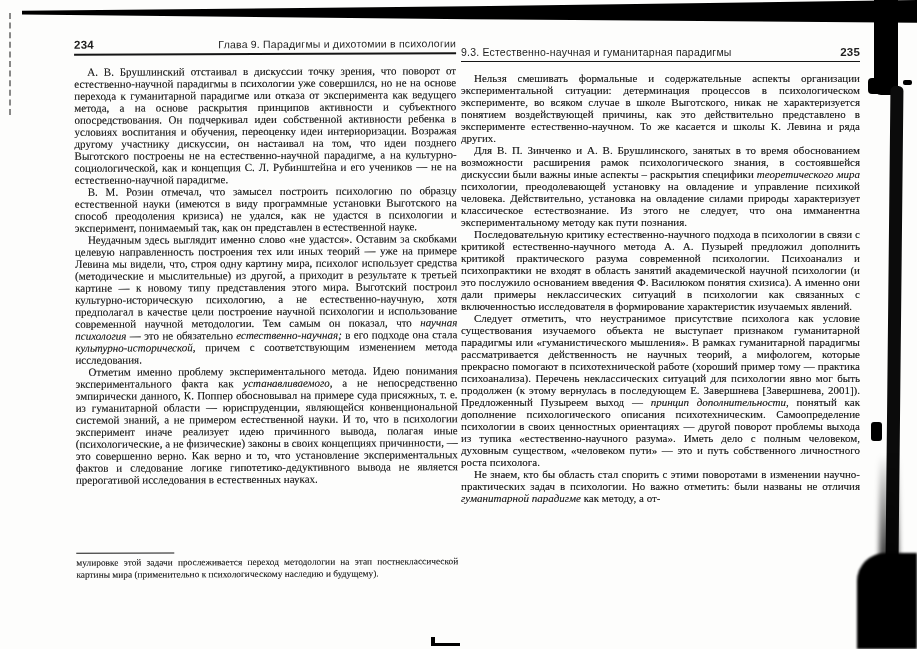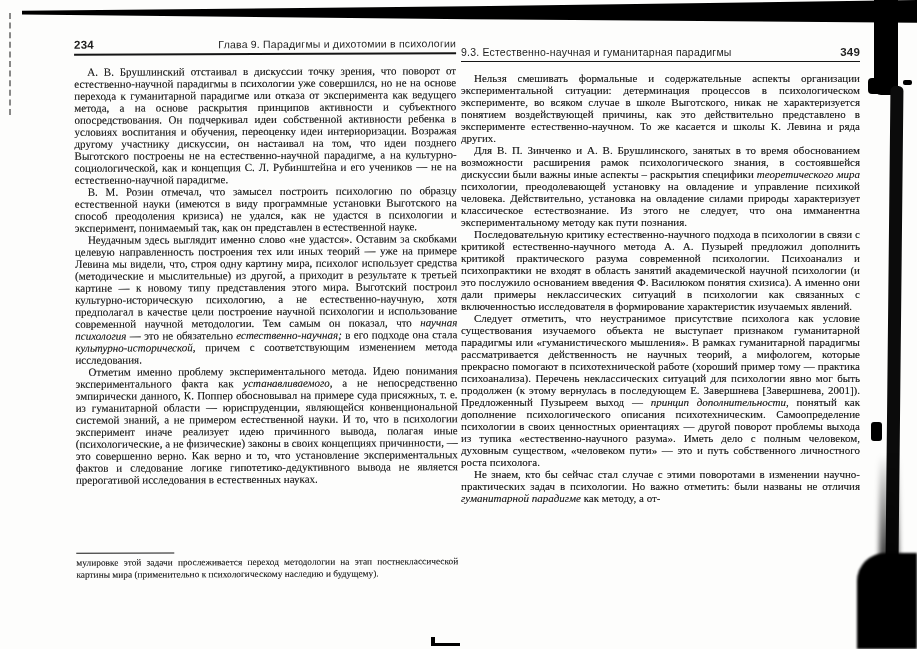--- a/index.html
+++ b/index.html
@@ -62,28 +62,28 @@
       </div>
     <div class="footnote-block">
       <div class="footnote-rule"></div>
       <div class="footnote-text">мулировке этой задачи прослеживается переход методологии на этап постнеклассической картины мира (применительно к психологическому наследию и будущему).</div>
     </div>
   </div>
 
   <div class="page page-right">
     <div class="pg-header">
       <span class="runhead">9.3. Естественно-научная и гуманитарная парадигмы</span>
-      <span class="pagenum">349</span>
+      <span class="pagenum">235</span>
     </div>
     <div class="pg-body">
         <p><span>Нельзя смешивать формальные и содержательные аспекты организации экспериментальной ситуации: детерминация процессов в психологическом эксперименте, во всяком случае в школе Выготского, никак не характеризуется понятием воздействующей причины, как это действительно представлено в эксперименте естественно-научном. То же касается и школы К. Левина и ряда других.</span></p>
         <p><span>Для В. П. Зинченко и А. В. Брушлинского, занятых в то время обоснованием возможности расширения рамок психологического знания, в состоявшейся дискуссии были важны иные аспекты – раскрытия специфики </span><em>теоретического мира</em><span> психологии, преодолевающей установку на овладение и управление психикой человека. Действительно, установка на овладение силами природы характеризует классическое естествознание. Из этого не следует, что она имманентна экспериментальному методу как пути познания.</span></p>
         <p><span>Последовательную критику естественно-научного подхода в психологии в связи с критикой естественно-научного метода А. А. Пузырей предложил дополнить критикой практического разума современной психологии. Психоанализ и психопрактики не входят в область занятий академической научной психологии (и это послужило основанием введения Ф. Василюком понятия схизиса). А именно они дали примеры неклассических ситуаций в психологии как связанных с включенностью исследователя в формирование характеристик изучаемых явлений.</span></p>
         <p><span>Следует отметить, что неустранимое присутствие психолога как условие существования изучаемого объекта не выступает признаком гуманитарной парадигмы или «гуманистического мышления». В рамках гуманитарной парадигмы рассматривается действенность не научных теорий, а мифологем, которые прекрасно помогают в психотехнической работе (хороший пример тому — практика психоанализа). Перечень неклассических ситуаций для психологии явно мог быть продолжен (к этому вернулась в последующем Е. Завершнева [Завершнева, 2001]). Предложенный Пузыреем выход — </span><em>принцип дополнительности</em><span>, понятый как дополнение психологического описания психотехническим. Самоопределение психологии в своих ценностных ориентациях — другой поворот проблемы выхода из тупика «естественно-научного разума». Иметь дело с полным человеком, духовным существом, «человеком пути» — это и путь собственного личностного роста психолога.</span></p>
-        <p><span>Не знаем, кто бы сейчас стал случае с этими поворотами в изменении научно-практических задач в психологии. Но важно отметить: были названы не отличия </span><em>гуманитарной парадигме</em><span> как методу, а от-</span></p>
+        <p><span>Не знаем, кто бы область стал спорить с этими поворотами в изменении научно-практических задач в психологии. Но важно отметить: были названы не отличия </span><em>гуманитарной парадигме</em><span> как методу, а от-</span></p>
       </div>
   </div>
 
   <div class="art art-top-band"></div>
   <div class="art art-right-blob-top"></div>
   <div class="art art-right-tab1"></div>
   <div class="art art-right-bar"></div>
   <div class="art art-right-tab2"></div>
   <div class="art art-right-fuzz"></div>
   <div class="art art-right-blob-bottom"></div>

